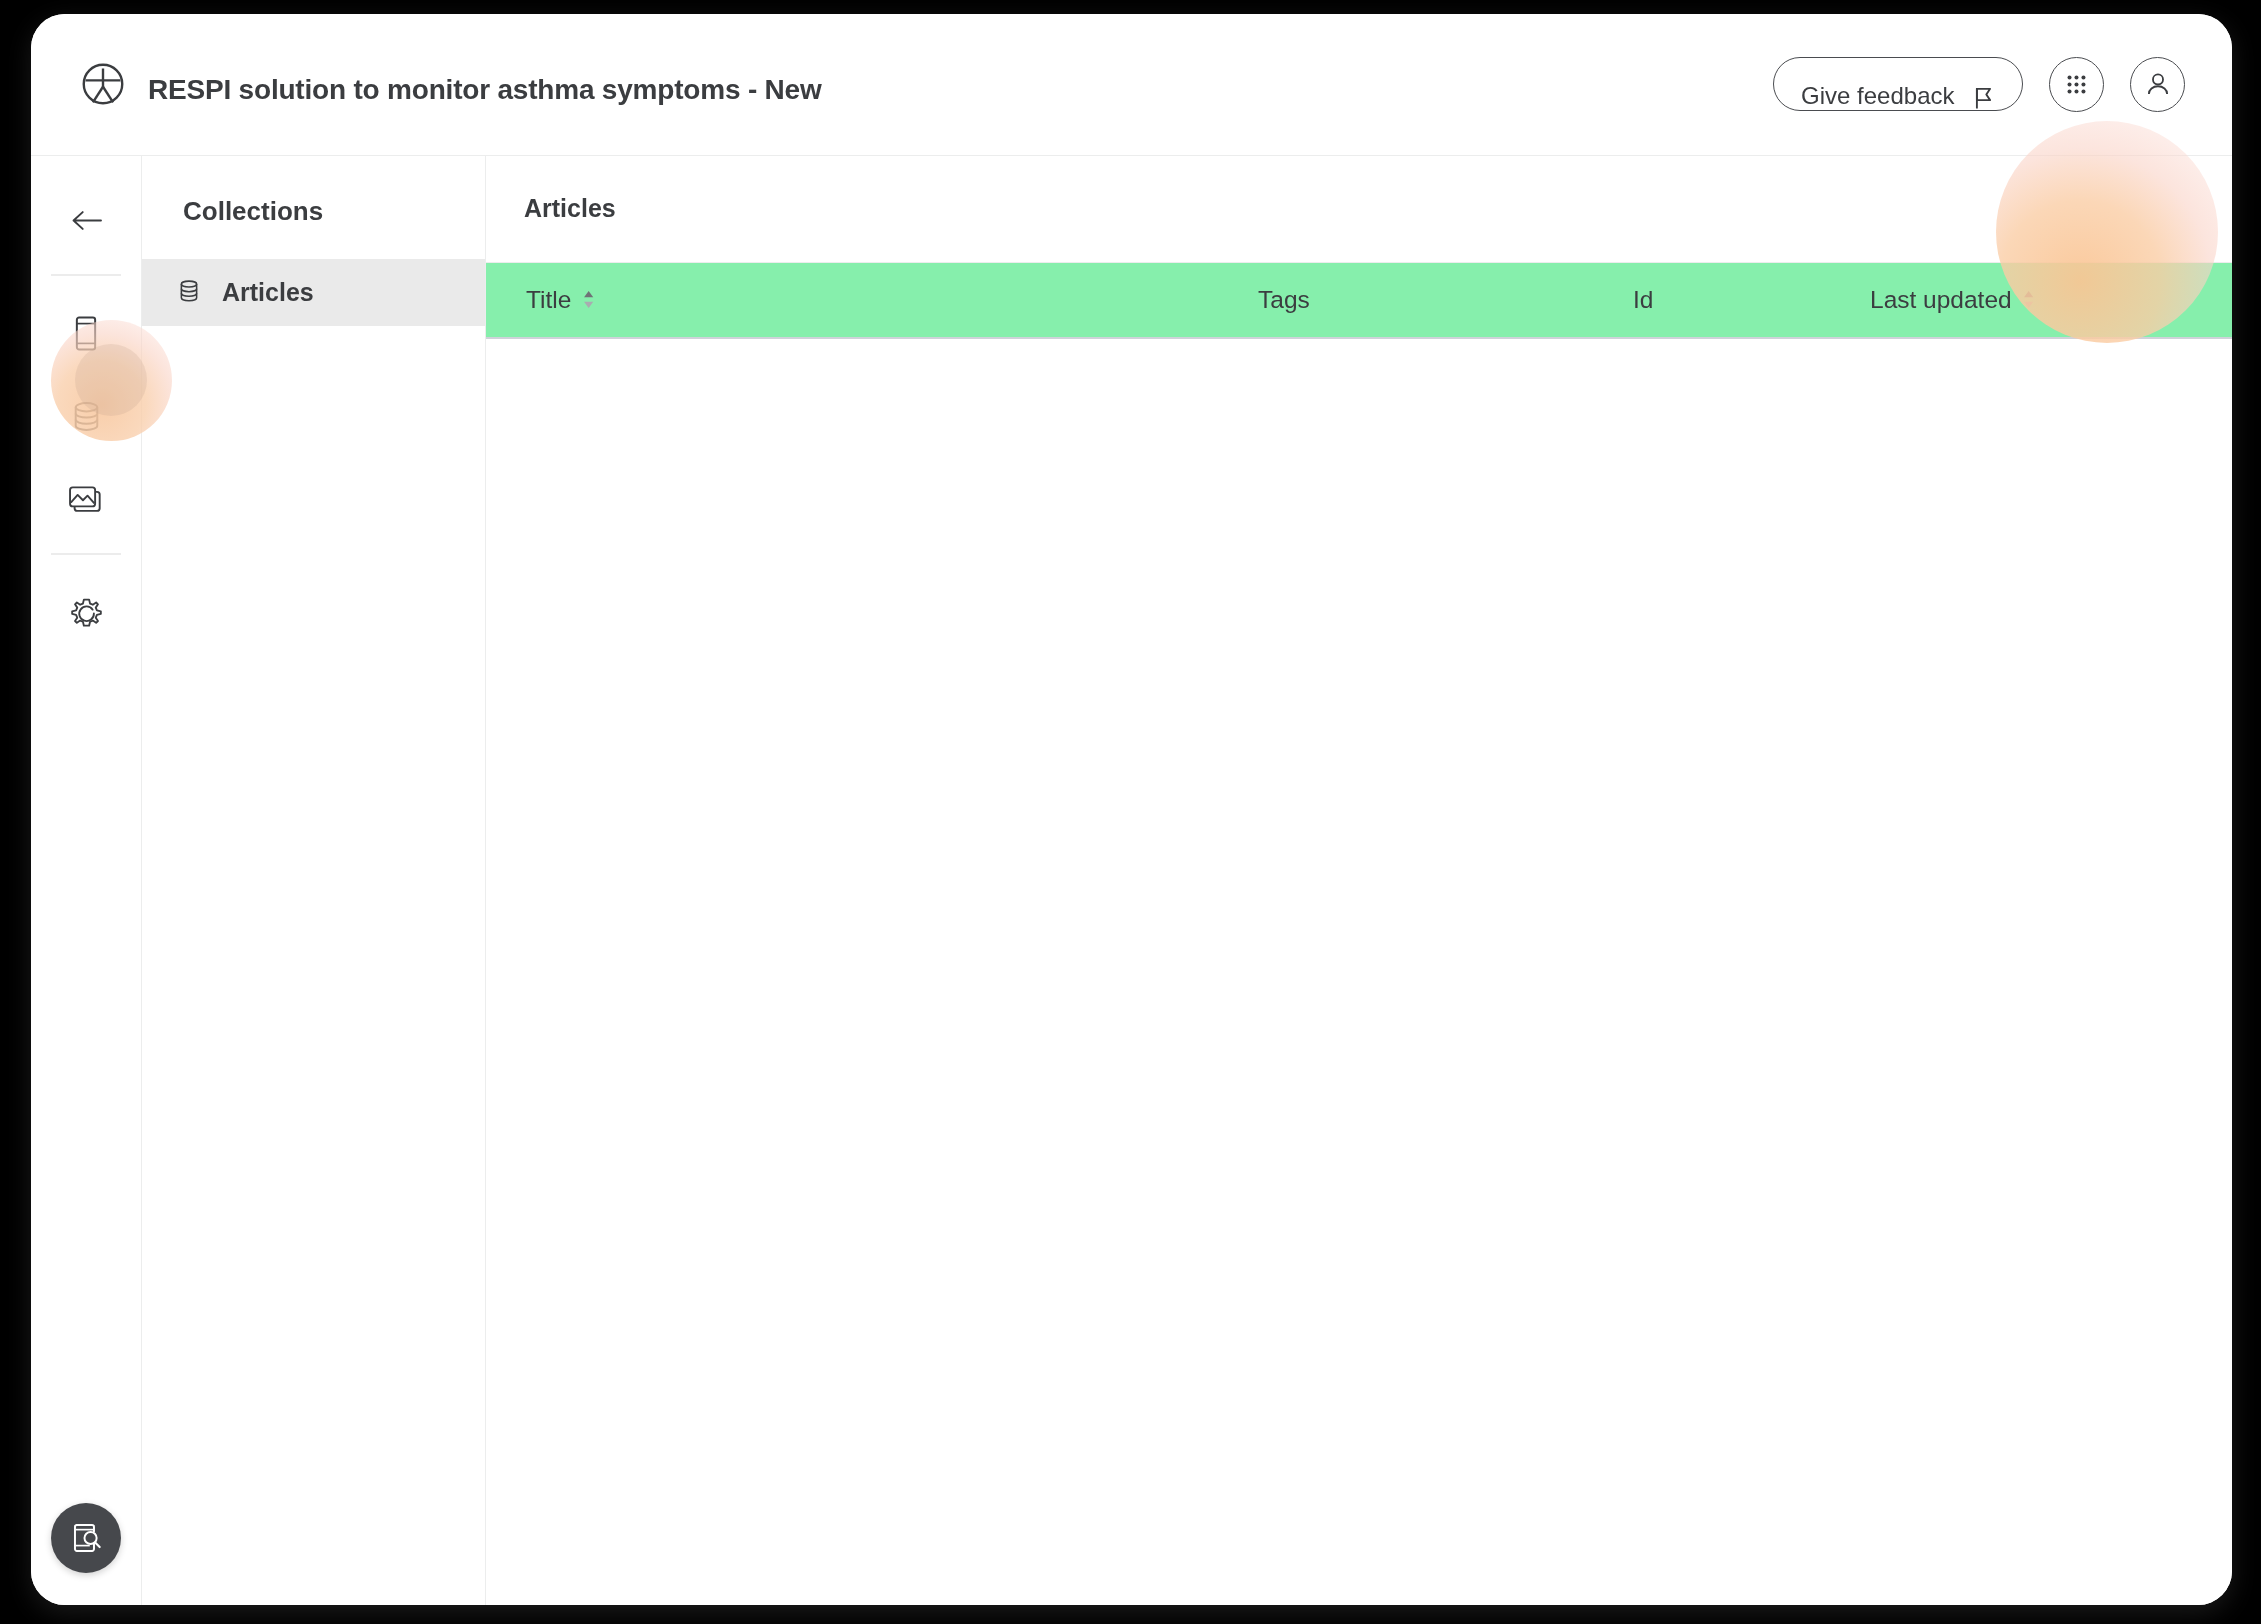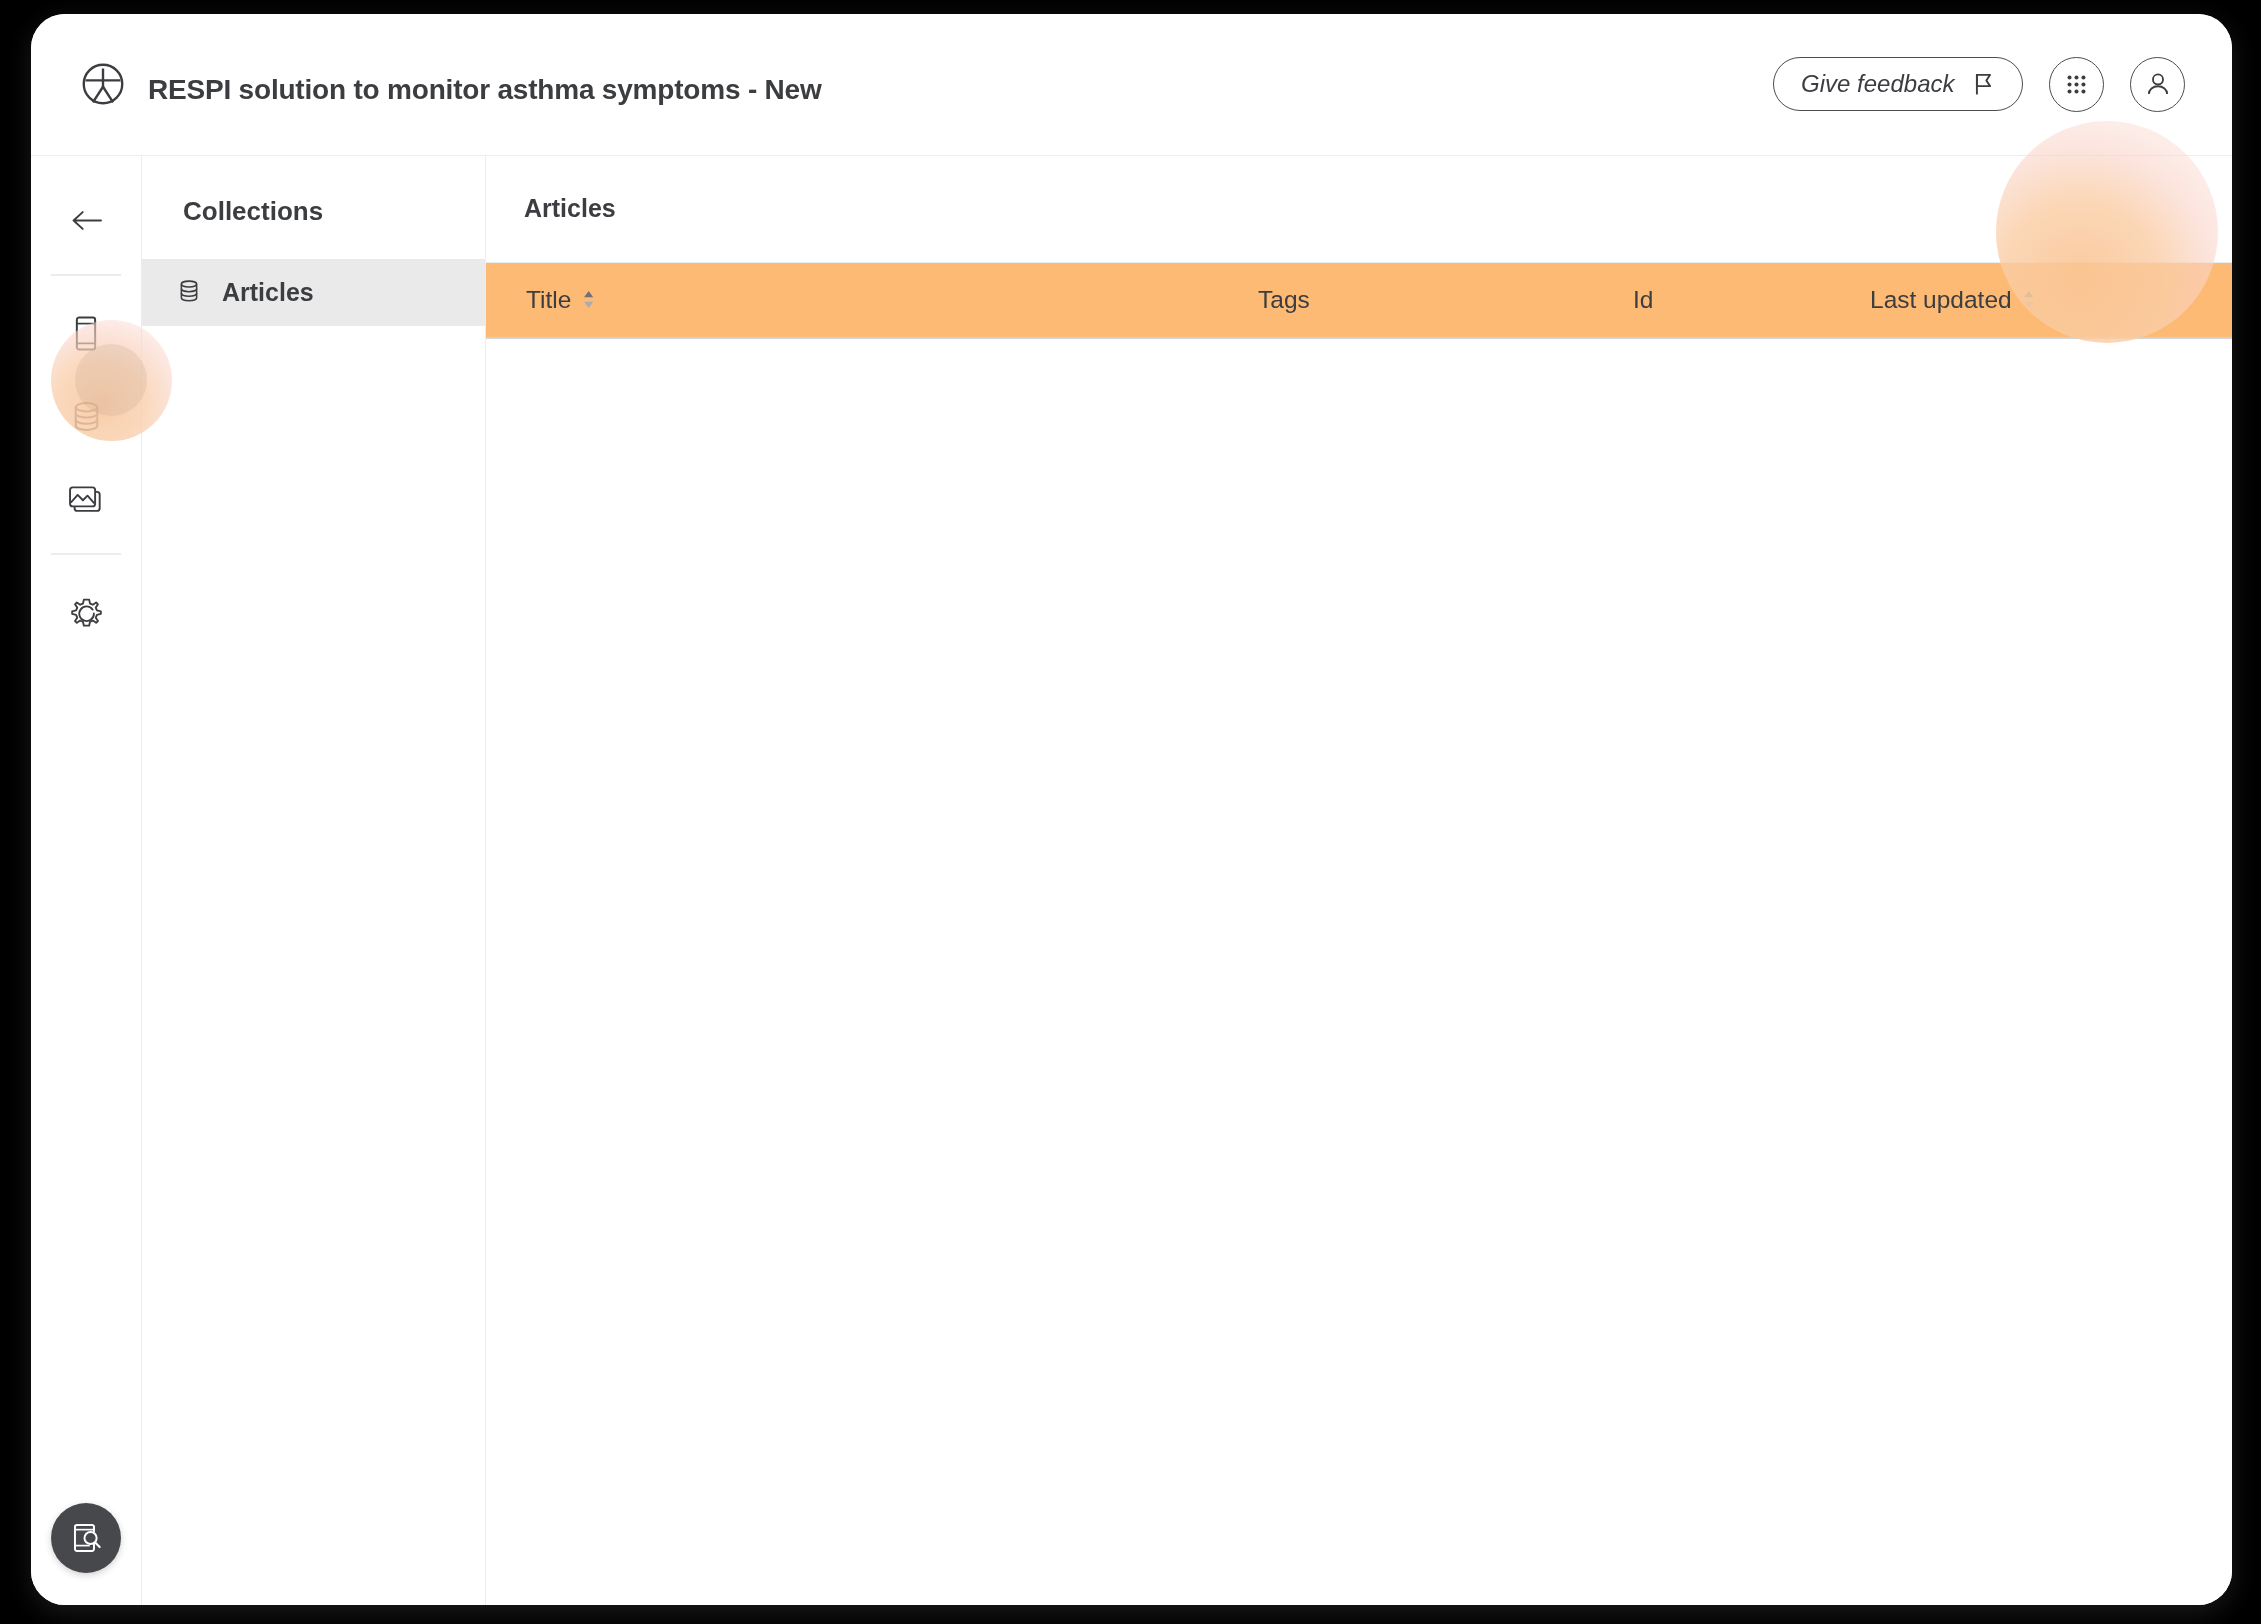--- a/index.html
+++ b/index.html
@@ -62,24 +62,23 @@
     gap: 26px;
   }
 
   #feedback-button {
     height: 54px;
     padding: 0 27.5px;
     border: 1.5px solid #4a4c50;
     border-radius: 27.5px;
     background: #ffffff;
     display: flex;
-    align-items: center;
+    align-items: flex-end;
     gap: 17px;
     cursor: pointer;
-    font-style: italic;
   }
   #feedback-label { font-size: 24px; color: #3b3d40; white-space: nowrap; }
 
   .round-icon-btn {
     width: 55px; height: 55px;
     border: 1.5px solid #4a4c50;
     border-radius: 50%;
     background: #ffffff;
     display: flex; align-items: center; justify-content: center;
     cursor: pointer;
@@ -221,21 +220,21 @@
     cursor: pointer;
     white-space: nowrap;
   }
 
   
   #table-head {
     height: 76px;
     display: flex;
     align-items: center;
     border-bottom: 2.3px solid #cfd2d9;
-    background: #fdba74;
+    background: #86efac;
   }
   .th {
     font-size: 24.5px;
     color: #3b3d40;
     display: flex;
     align-items: center;
     gap: 9.2px;
     cursor: default;
   }
   .th.sortable { cursor: pointer; }

